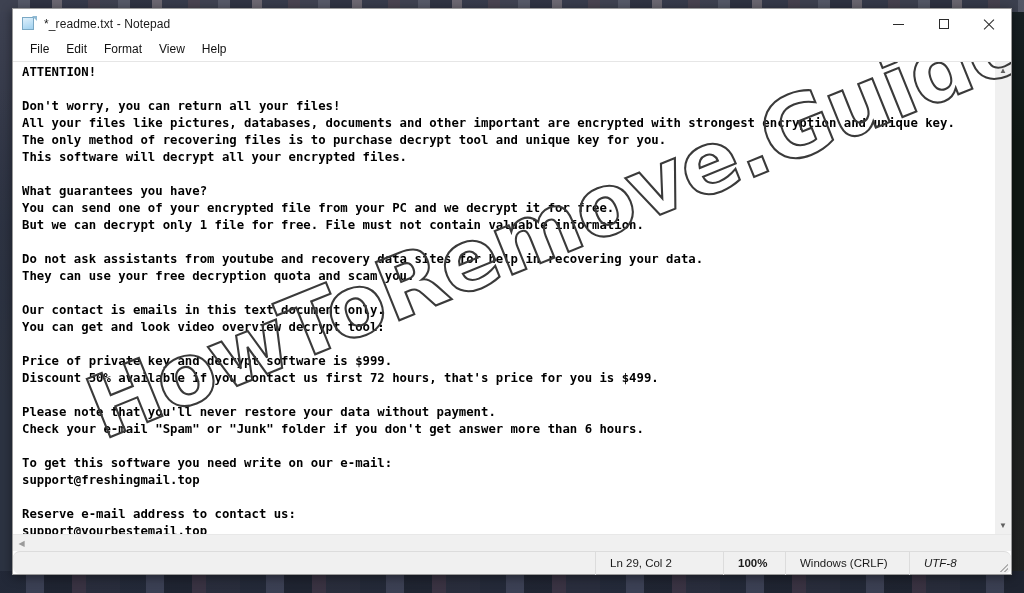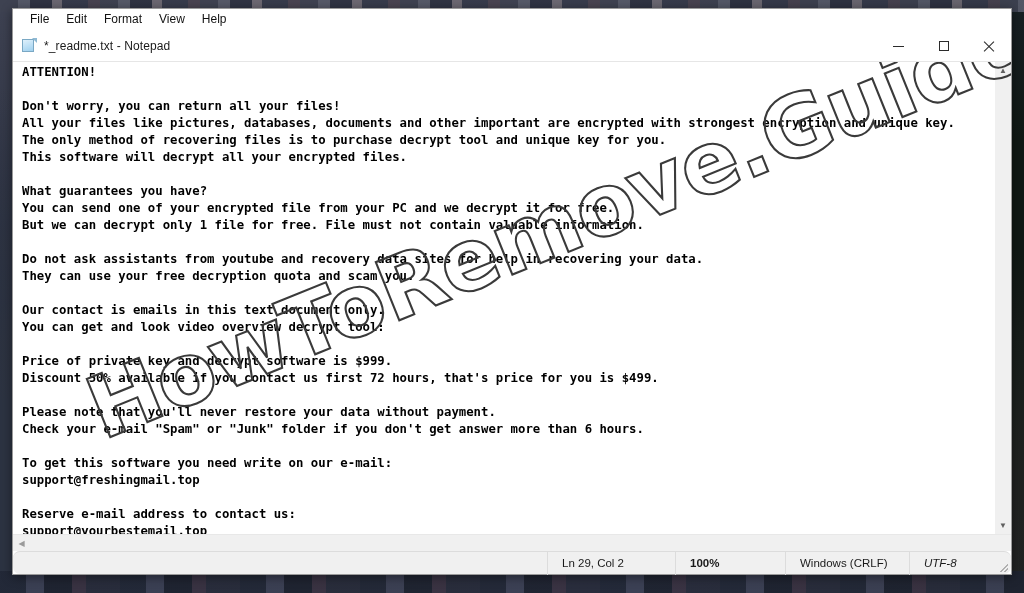--- a/index.html
+++ b/index.html
@@ -196,21 +196,21 @@
   }
   #status-spacer { flex: 1; }
   .status-cell {
     height: 23px; display: flex; align-items: center;
     padding: 0 12px 0 14px;
     border-left: 1px solid #dcdcdc;
     white-space: nowrap;
   }
   #cell-ln   { min-width: 128px; }
   #cell-zoom { min-width: 62px; font-weight: bold; }
-  #cell-eol  { min-width: 124px; margin-left: 48px; }
+  #cell-eol  { min-width: 124px; }
   #cell-enc  { min-width: 86px; font-style: italic; }
   #resize-grip {
     width: 16px; height: 23px; position: relative;
   }
   #resize-grip:before {
     content: "";
     position: absolute; right: 3px; bottom: 3px;
     width: 8px; height: 8px;
     background:
       linear-gradient(135deg, transparent 45%, #b0b0b0 45%, #b0b0b0 58%, transparent 58%),
@@ -219,48 +219,48 @@
 </style>
 </head>
 <body>
 
 <div id="desktop">
   <div id="desktop-stripe"></div>
   <div id="desktop-bottom"></div>
 </div>
 
 <div id="notepad">
+
+  <div id="titlebar">
+    <div id="title-left">
+      <div id="app-icon">
+        <div class="sheet"></div>
+          <div class="fold"></div>
+      </div>
+      <span id="title-text">*_readme.txt - Notepad</span>
+    </div>
+    <div id="winctl">
+      <div class="wbtn" id="btn-min">
+        <div class="glyph-min"></div>
+      </div>
+      <div class="wbtn" id="btn-max">
+        <div class="glyph-max"></div>
+      </div>
+      <div class="wbtn" id="btn-close">
+        <div class="glyph-close"></div>
+      </div>
+    </div>
+  </div>
 
   <div id="menubar">
     <div class="menu-item">File</div>
     <div class="menu-item">Edit</div>
     <div class="menu-item">Format</div>
     <div class="menu-item">View</div>
     <div class="menu-item">Help</div>
-  </div>
-
-  <div id="titlebar">
-    <div id="title-left">
-      <div id="app-icon">
-        <div class="sheet"></div>
-          <div class="fold"></div>
-      </div>
-      <span id="title-text">*_readme.txt - Notepad</span>
-    </div>
-    <div id="winctl">
-      <div class="wbtn" id="btn-min">
-        <div class="glyph-min"></div>
-      </div>
-      <div class="wbtn" id="btn-max">
-        <div class="glyph-max"></div>
-      </div>
-      <div class="wbtn" id="btn-close">
-        <div class="glyph-close"></div>
-      </div>
-    </div>
   </div>
 
   <div id="editor-wrap">
     <div id="textarea"><div class="tline">ATTENTION!</div><div class="tline"></div><div class="tline">Don't worry, you can return all your files!</div><div class="tline">All your files like pictures, databases, documents and other important are encrypted with strongest encryption and unique key.</div><div class="tline">The only method of recovering files is to purchase decrypt tool and unique key for you.</div><div class="tline">This software will decrypt all your encrypted files.</div><div class="tline"></div><div class="tline">What guarantees you have?</div><div class="tline">You can send one of your encrypted file from your PC and we decrypt it for free.</div><div class="tline">But we can decrypt only 1 file for free. File must not contain valuable information.</div><div class="tline"></div><div class="tline">Do not ask assistants from youtube and recovery data sites for help in recovering your data.</div><div class="tline">They can use your free decryption quota and scam you.</div><div class="tline"></div><div class="tline">Our contact is emails in this text document only.</div><div class="tline">You can get and look video overview decrypt tool:</div><div class="tline"></div><div class="tline">Price of private key and decrypt software is $999.</div><div class="tline">Discount 50% available if you contact us first 72 hours, that's price for you is $499.</div><div class="tline"></div><div class="tline">Please note that you'll never restore your data without payment.</div><div class="tline">Check your e-mail "Spam" or "Junk" folder if you don't get answer more than 6 hours.</div><div class="tline"></div><div class="tline">To get this software you need write on our e-mail:</div><div class="tline">support@freshingmail.top</div><div class="tline"></div><div class="tline">Reserve e-mail address to contact us:</div><div class="tline">support@yourbestemail.top</div></div>
 
     <div id="watermark">
       <svg viewBox="0 0 900 430" preserveAspectRatio="none">
         <text id="wm-text" x="40" y="330" transform="rotate(-22 40 330)">HowToRemove.Guide</text>
       </svg>
     </div>

